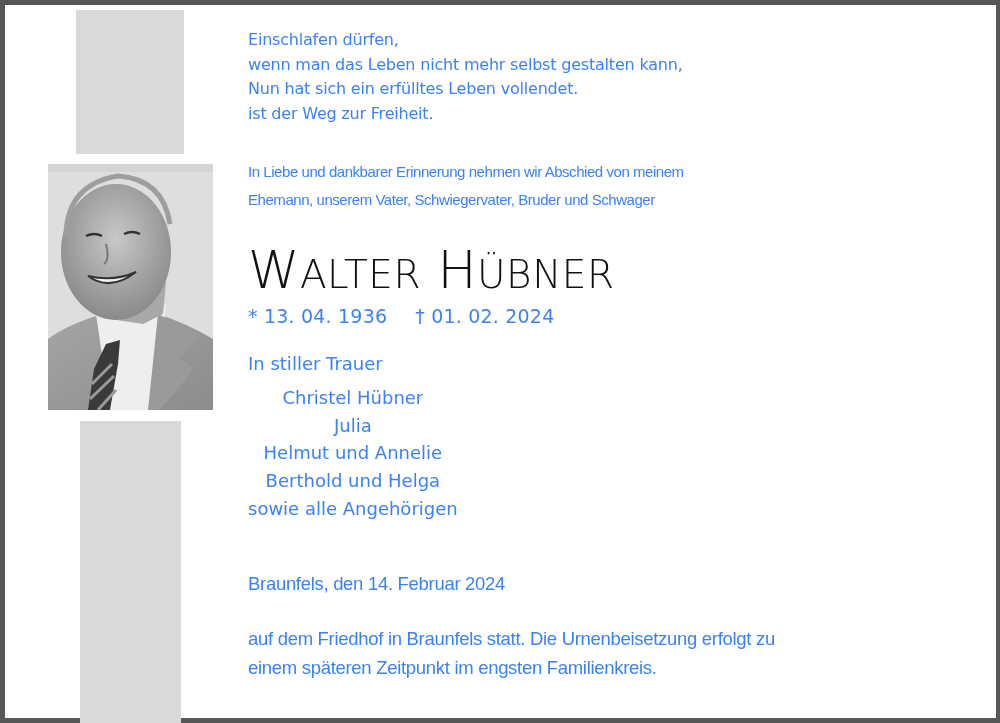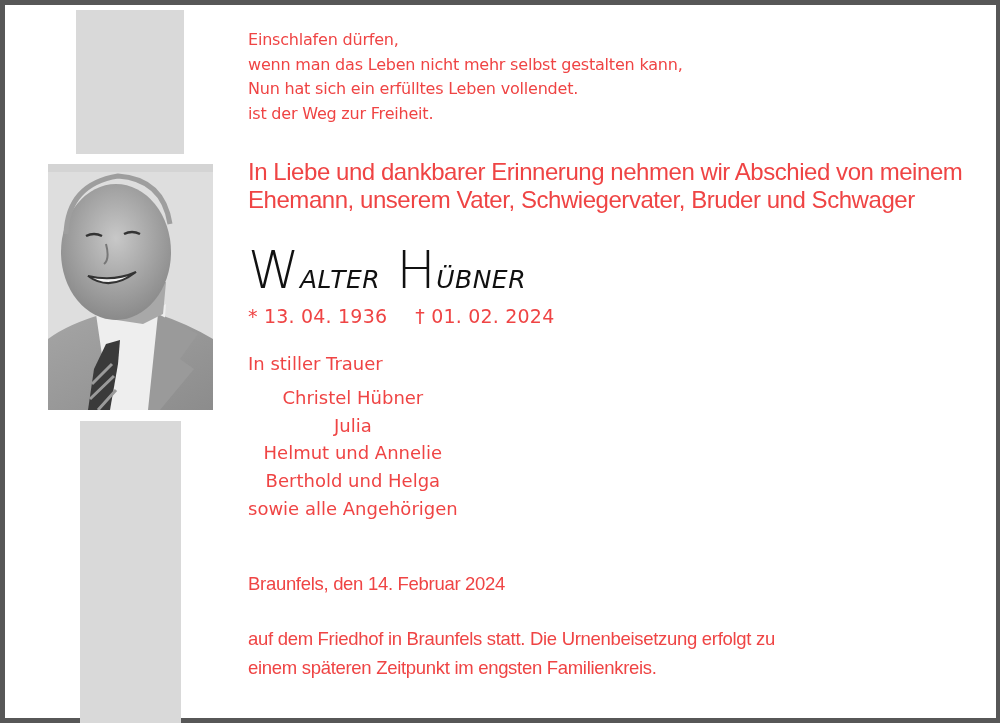--- a/index.html
+++ b/index.html
@@ -38,47 +38,47 @@
       left: 43px; top: 159px;
       width: 165px; height: 246px;
       background: #dcdcdc;
       overflow: hidden;
     }
     .photo svg { display: block; }
     .text {
       position: absolute;
       left: 243px;
       font-family: "DejaVu Sans", sans-serif;
-      color: #ef4444;
+      color: #3b82f6;
       white-space: nowrap;
     }
     .poem {
       top: 23px;
       font-size: 16px;
       line-height: 24.5px;
       letter-spacing: -0.2px;
     }
     .intro {
       top: 153px;
-      font-size: 24px;
+      font-size: 15px;
       line-height: 28px;
       letter-spacing: -0.45px;
       font-family: "Liberation Sans", sans-serif;
     }
     .name {
       top: 237px;
       font-size: 50px;
       line-height: 56px;
       font-family: "DejaVu Sans", sans-serif;
       font-weight: 300;
       color: #111;
       letter-spacing: 0.5px;
     }
     .name .big { font-size: 52px; }
-    .name .small { font-size: 25px; font-style: italic; }
+    .name .small { font-size: 39px; }
     .dates {
       top: 297px;
       font-size: 19px;
       line-height: 28px;
       letter-spacing: 0.2px;
     }
     .dates .sep { display: inline-block; width: 28px; }
     .mourners-label {
       top: 345px;
       font-size: 18px;

